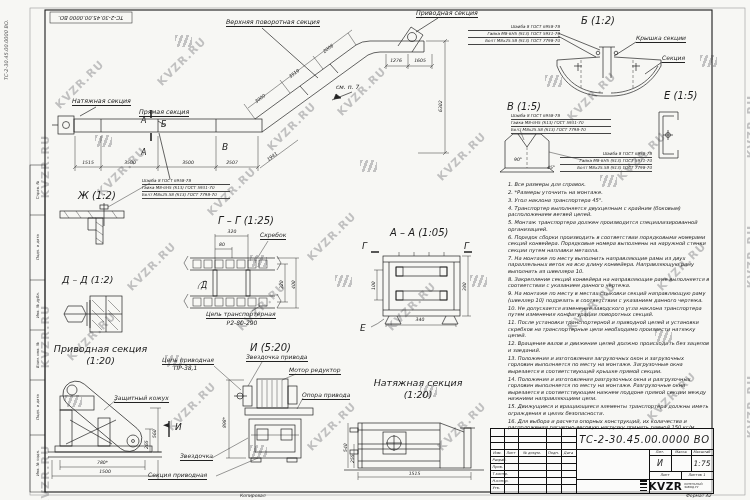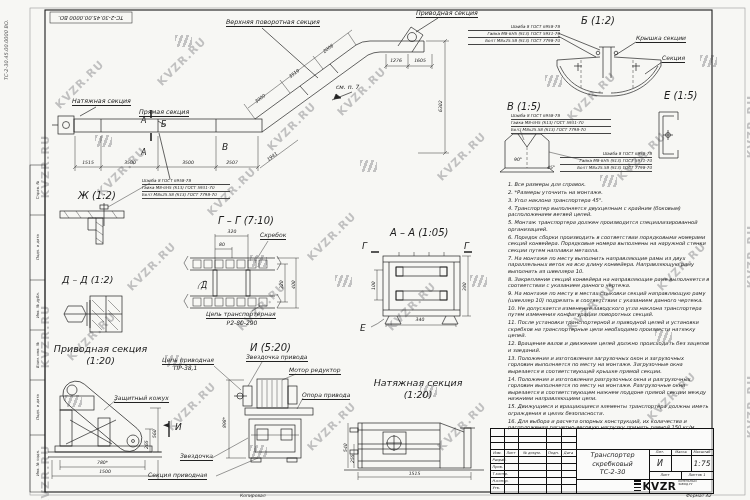--- a/index.html
+++ b/index.html
@@ -34,22 +34,22 @@
   .tb{position:absolute;left:490px;top:428px;width:222px;height:64px;border:1.1px solid #111;
       background:rgba(255,255,255,.55)}
   .tb .vl{position:absolute;width:.7px;background:#111}
   .tb .hl{position:absolute;height:.7px;background:#111}
   .tb .cell{position:absolute;display:flex;align-items:center;justify-content:center;
             font-style:italic;overflow:hidden}
   .tb .lab{font-size:3.6px}
   .tb .lab.lft{justify-content:flex-start;padding-left:1.5px}
   .tbnum{font-size:10px;letter-spacing:.6px}
   .tbname{flex-direction:column;font-size:6.5px;line-height:1.35}
-  .logo{position:absolute;left:143px;top:50.7px;width:62.5px;height:12.6px;display:flex;
-        justify-content:center;font-style:normal}
+  .logo{position:absolute;left:149px;top:50.7px;width:62.5px;height:12.6px;display:flex;
+        align-items:center;justify-content:center;font-style:normal}
   .logobars{width:9px;height:11px;margin-right:2px;
             background:repeating-linear-gradient(180deg,#111 0 1.7px,transparent 1.7px 3.3px)}
   .logotxt{font-weight:bold;font-size:10.5px;letter-spacing:.4px;color:#111}
   .logosub{font-size:2.8px;line-height:1.25;margin-left:2px;text-align:left;color:#333}
   .below{position:absolute;font-size:4.5px;font-style:italic;color:#333}
 </style>
 </head>
 <body>
 
 <div id="stage">
@@ -438,21 +438,21 @@
   <div class="t cl" style="left:636px;top:34px;font-size:6px">Крышка секции</div>
   <div class="t cl" style="left:662px;top:54px;font-size:6px">Секция</div>
 
   <div class="t vt" style="left:507px;top:101px">В (1:5)</div>
   <div class="t dim" style="left:514px;top:157px">90°</div>
   <div class="t dim" style="left:547px;top:165px">45°</div>
 
   <div class="t vt" style="left:664px;top:90px">Е (1:5)</div>
   <div class="t vt" style="left:78px;top:190px">Ж (1:2)</div>
 
-  <div class="t vt" style="left:218px;top:215px">Г – Г (7:10)</div>
+  <div class="t vt" style="left:218px;top:215px">Г – Г (1:25)</div>
   <div class="t cl" style="left:260px;top:231px;font-size:6px">Скребок</div>
   <div class="t dim ctr" style="left:216px;top:229px;width:32px">320</div>
   <div class="t dim ctr" style="left:212px;top:242px;width:20px">80</div>
   <div class="t dim r90" style="left:279px;top:289px">320</div>
   <div class="t dim r90" style="left:291px;top:289px">400</div>
   <div class="t" style="left:201px;top:281px;font-size:8px">Д</div>
   <div class="t cl ctr" style="left:206px;top:310px;font-size:6px">Цепь транспортерная</div>
   <div class="t ctr" style="left:224px;top:319px;font-size:6px;width:36px">Р2-80-290</div>
 
   <div class="t vt" style="left:390px;top:227px">А – А (1:05)</div>
@@ -542,25 +542,21 @@
     <div class="cell lab" style="left:13px;top:20px;width:14px;height:7px">Лист</div>
     <div class="cell lab" style="left:27px;top:20px;width:28px;height:7px">№ докум.</div>
     <div class="cell lab" style="left:55px;top:20px;width:15px;height:7px">Подп.</div>
     <div class="cell lab" style="left:70px;top:20px;width:15px;height:7px">Дата</div>
     <div class="cell lab lft" style="left:0;top:27px;width:27px;height:7px">Разраб.</div>
     <div class="cell lab lft" style="left:0;top:34px;width:27px;height:7px">Пров.</div>
     <div class="cell lab lft" style="left:0;top:41px;width:27px;height:7px">Т.контр.</div>
     <div class="cell lab lft" style="left:0;top:48px;width:27px;height:7px">Н.контр.</div>
     <div class="cell lab lft" style="left:0;top:55px;width:27px;height:7px">Утв.</div>
 
-    <div class="cell tbname" style="left:85px;top:20px;width:73px;height:30px">
-      <span>Транспортер</span>
-      <span>скребковый</span>
-      <span>ТС-2-30</span>
-    </div>
+    <div class="cell tbnum" style="left:85px;top:0;width:137px;height:20px">ТС-2-30.45.00.0000 ВО</div>
     <div class="cell lab" style="left:158px;top:20px;width:22px;height:6px">Лит.</div>
     <div class="cell lab" style="left:180px;top:20px;width:20px;height:6px">Масса</div>
     <div class="cell lab" style="left:200px;top:20px;width:22px;height:6px">Масштаб</div>
     <div class="cell" style="left:158px;top:26px;width:22px;height:16px;font-size:8px">И</div>
     <div class="cell" style="left:200px;top:26px;width:22px;height:16px;font-size:7.5px">1:75</div>
     <div class="cell lab" style="left:158px;top:42px;width:32px;height:8px">Лист</div>
     <div class="cell lab" style="left:190px;top:42px;width:32px;height:8px">Листов 1</div>
     <div class="logo">
       <div class="logobars"></div>
       <div class="logotxt">KVZR</div>

